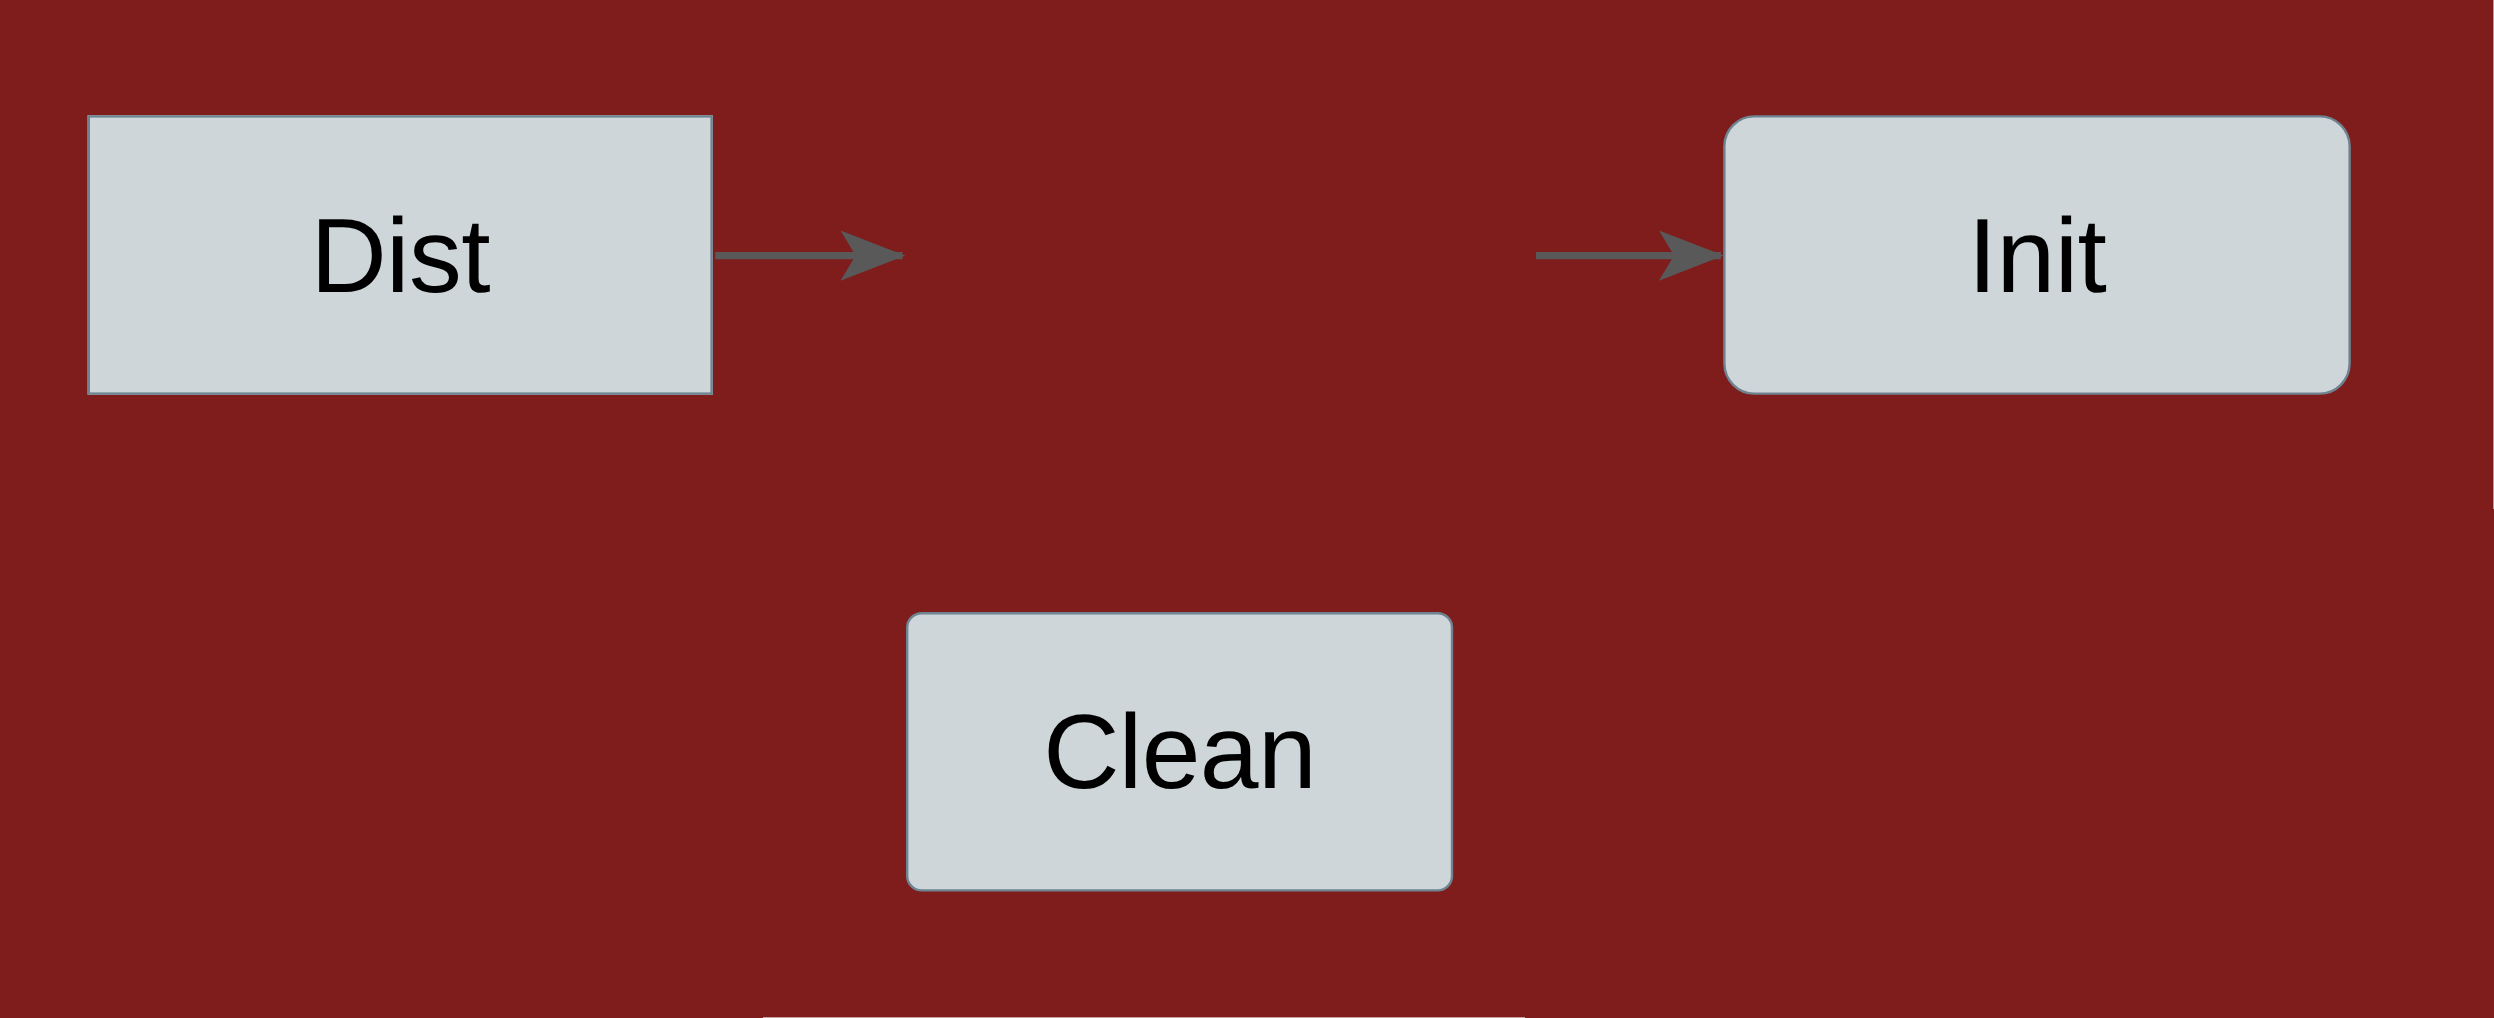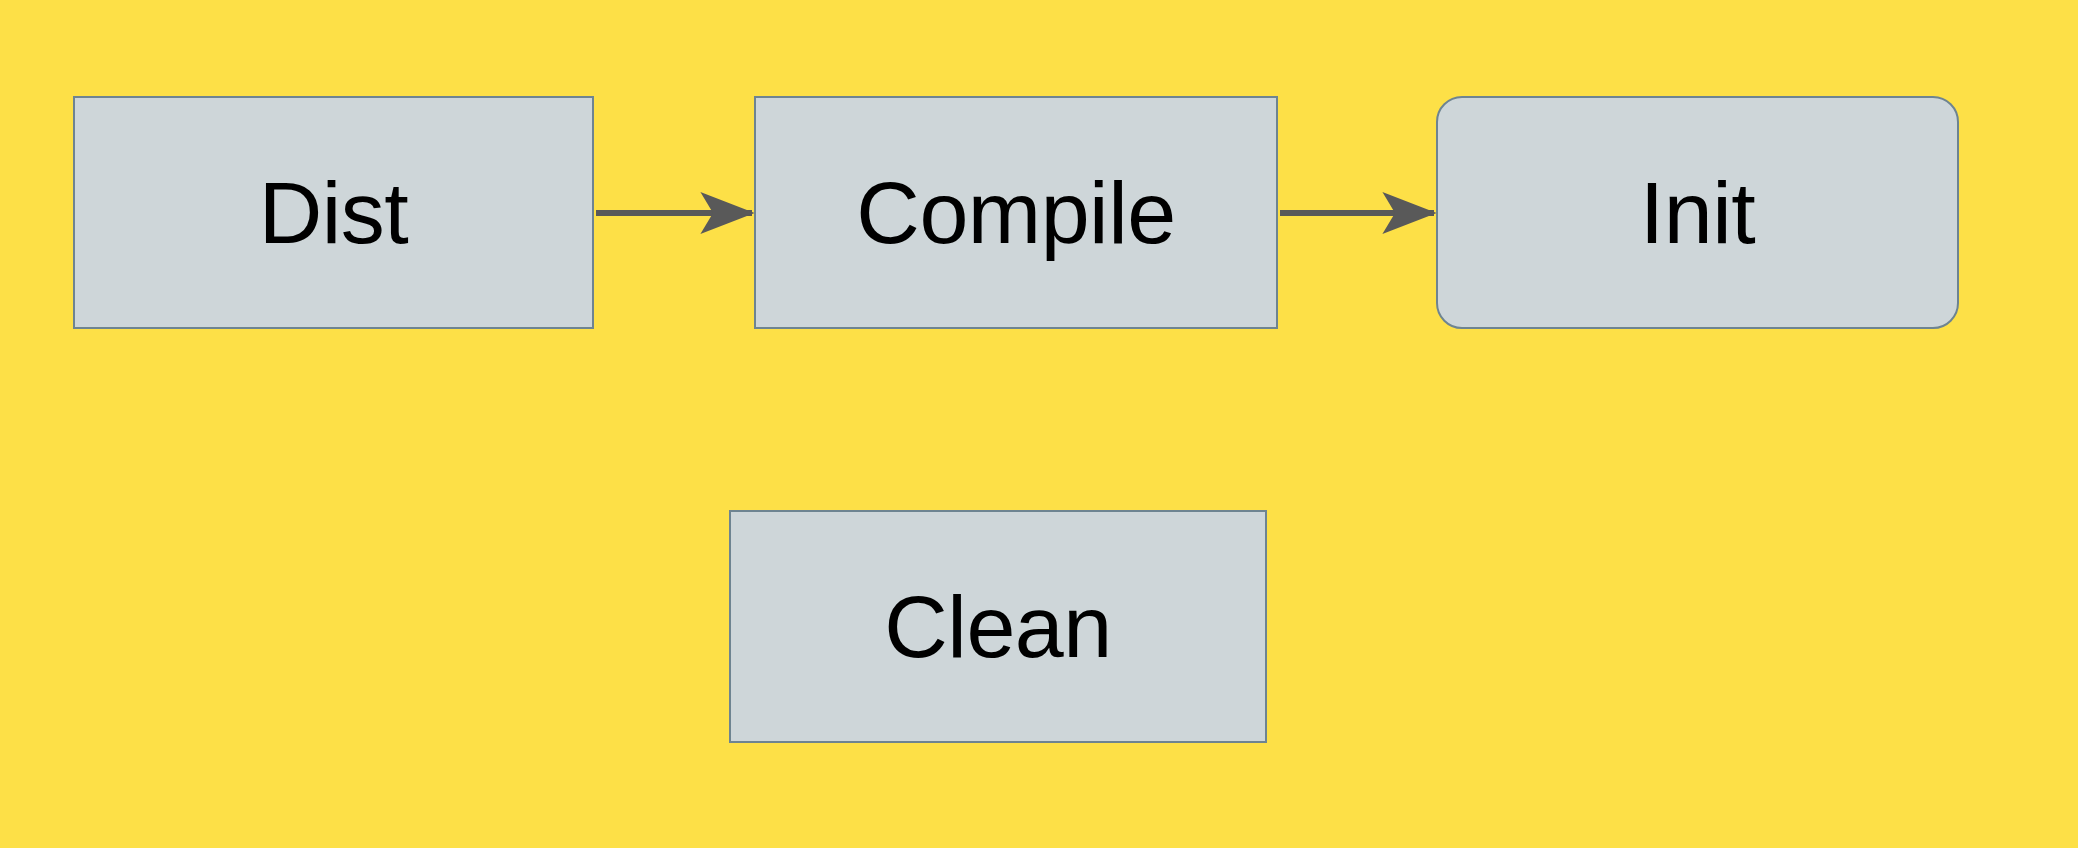--- a/index.html
+++ b/index.html
@@ -7,21 +7,21 @@
     padding: 0;
     background: #ffffff;
   }
   body {
     font-family: "Liberation Sans", sans-serif;
   }
   #diagram-canvas {
     position: relative;
     width: 2078px;
     height: 848px;
-    background: #fde047;
+    background: #7f1d1d;
     overflow: hidden;
   }
   .node {
     position: absolute;
     box-sizing: border-box;
     background: #ced6d9;
     border: 2px solid #6e8491;
     display: flex;
     align-items: center;
     justify-content: center;
@@ -40,21 +40,21 @@
     position: absolute;
     left: 0;
     top: 0;
     width: 2078px;
     height: 848px;
     pointer-events: none;
   }
   .node-dist    { left: 73px;  top: 96px;  width: 521px; height: 233px; }
   .node-compile { left: 754px; top: 96px;  width: 524px; height: 233px; }
   .node-init    { left: 1436px;top: 96px;  width: 523px; height: 233px; border-radius: 26px; }
-  .node-clean   { left: 729px; top: 510px; width: 538px; height: 233px; }
+  .node-clean   { left: 755px; top: 510px; width: 456px; height: 233px; border-radius: 13px; }
 </style>
 </head>
 <body>
 
 <div id="diagram-canvas">
 
   <svg class="edge-layer" viewBox="0 0 2078 848" width="2078" height="848" xmlns="http://www.w3.org/2000/svg">
     <defs>
       <marker id="arrowhead" markerWidth="9" markerHeight="7" refX="8.6" refY="3.5" orient="auto" markerUnits="strokeWidth">
         <path d="M 0,0 L 9,3.5 L 0,7 L 2.1,3.5 Z" fill="#595959"></path>
@@ -67,23 +67,20 @@
 
     <g>
       <line x1="1280" y1="213" x2="1434" y2="213" stroke="#595959" stroke-width="6" marker-end="url(#arrowhead)"></line>
     </g>
   </svg>
 
   <div class="node node-dist">
     <span class="node-label">Dist</span>
   </div>
 
-  <div class="node node-compile">
-    <span class="node-label">Compile</span>
-  </div>
 
   <div class="node node-init">
     <span class="node-label">Init</span>
   </div>
 
   <div class="node node-clean">
     <span class="node-label">Clean</span>
   </div>
 
 </div>

